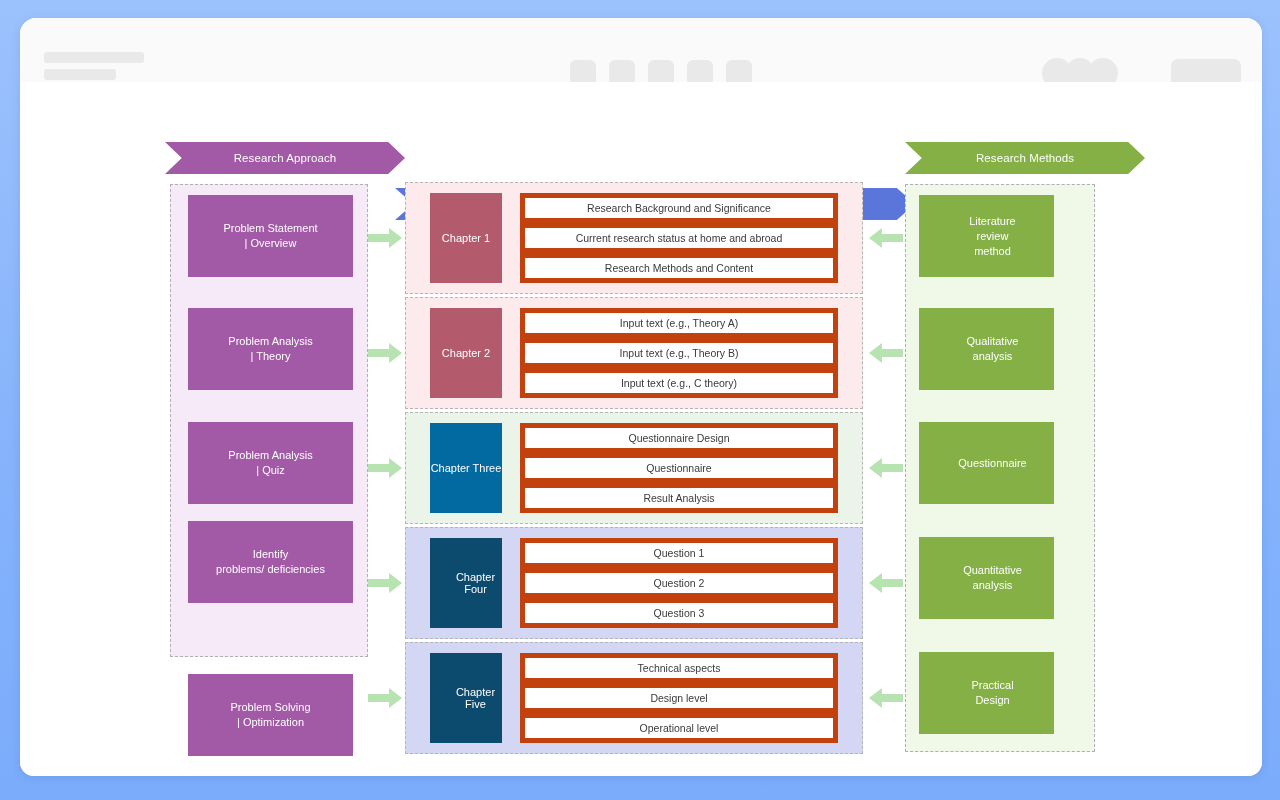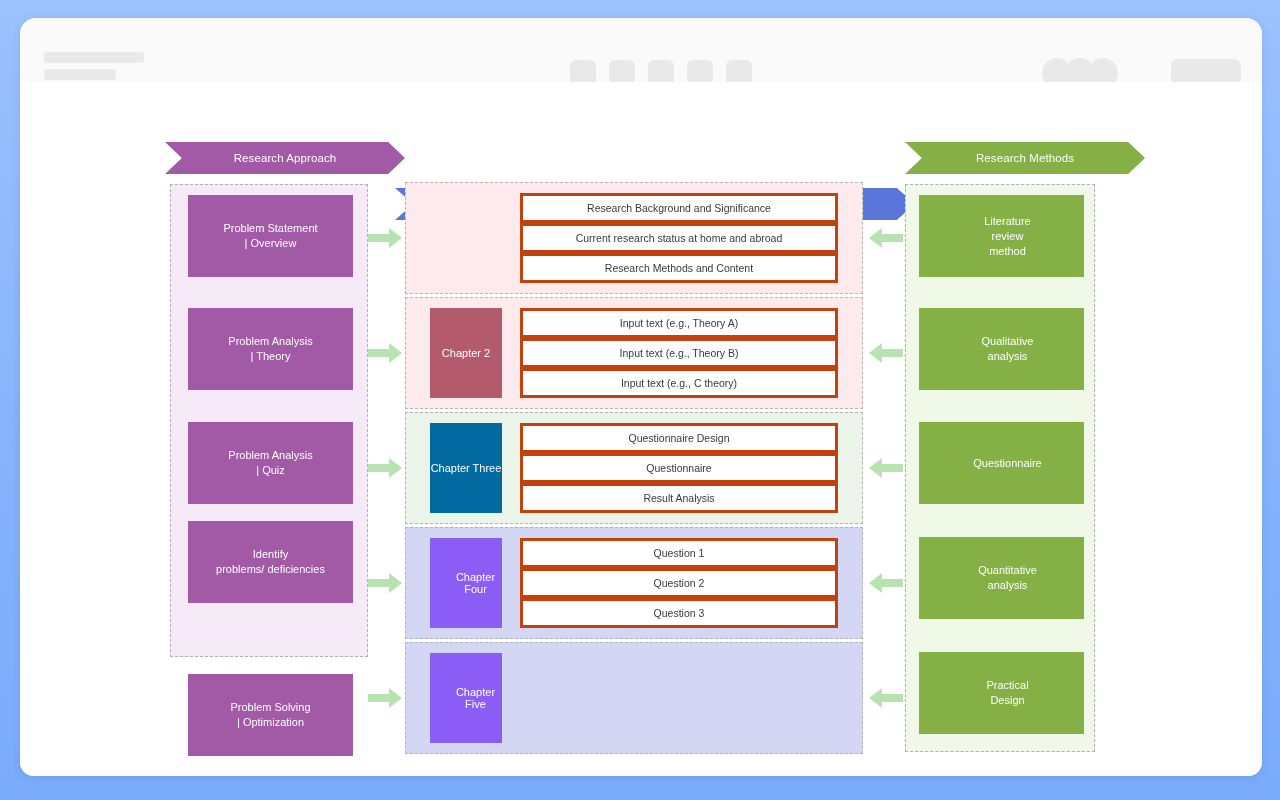--- a/index.html
+++ b/index.html
@@ -134,21 +134,21 @@
     display: flex;
     align-items: center;
     justify-content: center;
     white-space: pre-line;
   }
 
   
   .method-card {
     position: absolute;
     left: 13px;
-    width: 165px;
+    width: 135px;
     background: #84b046;
     color: #ffffff;
     font-size: 11px;
     line-height: 15px;
     text-align: center;
     display: flex;
     align-items: center;
     justify-content: center;
     white-space: pre-line;
     padding-left: 12px;
@@ -172,35 +172,35 @@
     height: calc(100% - 20px);
     color: #ffffff;
     font-size: 11px;
     display: flex;
     align-items: center;
     justify-content: center;
     text-align: center;
   }
   .chapter-tag.c-maroon { background: #b35a6d; }
   .chapter-tag.c-green { background: #0369a1; }
-  .chapter-tag.c-blue  { background: #8b5cf6; padding-left: 19px; }
+  .chapter-tag.c-blue  { background: #0c4a6e; padding-left: 19px; }
 
   .item-list {
     position: absolute;
     left: 114px; top: 10px;
     width: 318px;
     height: calc(100% - 20px);
     display: flex;
     flex-direction: column;
     justify-content: space-between;
   }
   .item-box {
     height: 36px;
     background: #ffffff;
-    border: 3px solid #c2410c;
+    border: 5px solid #c2410c;
     font-size: 10.5px;
     color: #3a3a3a;
     display: flex;
     align-items: center;
     justify-content: center;
     text-align: center;
   }
 
   
   .arrow {
@@ -270,20 +270,21 @@
         <div class="method-card" style="top:123px;height:82px">Qualitative
 analysis</div>
         <div class="method-card" style="top:237px;height:82px">Questionnaire</div>
         <div class="method-card" style="top:352px;height:82px">Quantitative
 analysis</div>
         <div class="method-card" style="top:467px;height:82px">Practical
 Design</div>
       </div>
 
       <div class="chapter-group tone-pink" style="top:100px;height:112px">
+        <div class="chapter-tag c-maroon">Chapter 1</div>
         <div class="item-list">
           <div class="item-box">Research Background and Significance</div>
           <div class="item-box">Current research status at home and abroad</div>
           <div class="item-box">Research Methods and Content</div>
         </div>
       </div>
 
       <div class="chapter-group tone-pink" style="top:215px;height:112px">
         <div class="chapter-tag c-maroon">Chapter 2</div>
         <div class="item-list">
@@ -306,20 +307,25 @@
         <div class="chapter-tag c-blue">Chapter Four</div>
         <div class="item-list">
           <div class="item-box">Question 1</div>
           <div class="item-box">Question 2</div>
           <div class="item-box">Question 3</div>
         </div>
       </div>
 
       <div class="chapter-group tone-blue" style="top:560px;height:112px">
         <div class="chapter-tag c-blue">Chapter Five</div>
+        <div class="item-list">
+          <div class="item-box">Technical aspects</div>
+          <div class="item-box">Design level</div>
+          <div class="item-box">Operational level</div>
+        </div>
       </div>
 
       <div class="arrow right" style="left:348px;top:146px"></div>
       <div class="arrow right" style="left:348px;top:261px"></div>
       <div class="arrow right" style="left:348px;top:376px"></div>
       <div class="arrow right" style="left:348px;top:491px"></div>
       <div class="arrow right" style="left:348px;top:606px"></div>
 
       <div class="arrow left" style="left:849px;top:146px"></div>
       <div class="arrow left" style="left:849px;top:261px"></div>

